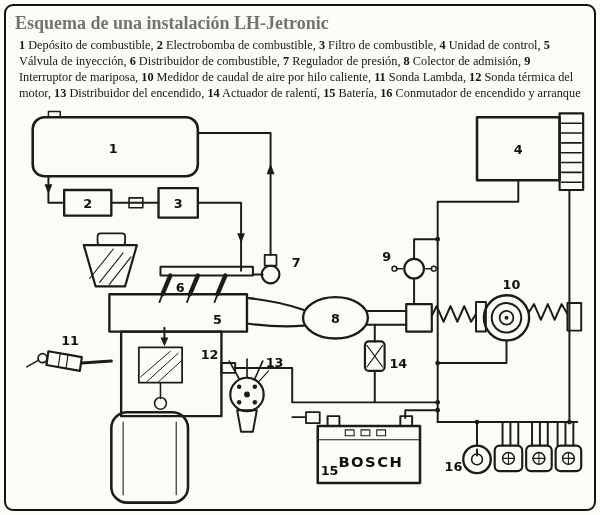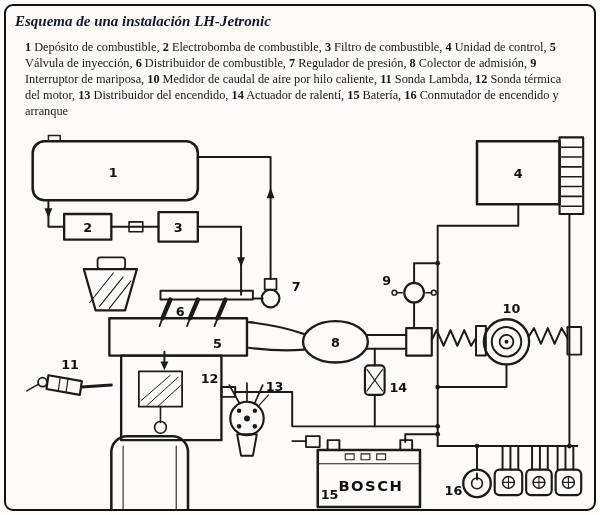--- a/index.html
+++ b/index.html
@@ -1,21 +1,21 @@
 <!DOCTYPE html>
 <html><head>
 <meta charset="utf-8">
 <style>
   html,body{margin:0;padding:0;}
   body{width:600px;height:515px;background:#ffffff;font-family:"Liberation Serif", serif;}
   .page{width:600px;height:515px;box-sizing:border-box;padding:4px;background:#fdfcf9;}
   .frame{width:100%;height:100%;box-sizing:border-box;border:2.5px solid #121212;border-radius:9px;
          background:#fcfbf7;padding:6px 9px 0 9px;overflow:hidden;}
-  .fig-title{font-weight:bold;font-style:italic;font-size:15px;color:#0f172a;margin:1px 0 2px 0;}
-  .legend{font-size:12.3px;line-height:1.3;color:#161616;margin:10px;}
+  .fig-title{font-weight:bold;font-size:18px;color:#737373;margin:1px 0 2px 0;}
+  .legend{font-size:12.3px;line-height:1.3;color:#161616;margin:4px;}
   .legend b{font-weight:bold;}
   svg{display:block;margin-top:3px;}
   svg .ln{stroke:#1b1b1b;fill:none;stroke-linecap:round;stroke-linejoin:round;}
   svg text.num{font-family:"DejaVu Sans", sans-serif;font-weight:bold;font-size:13px;fill:#101010;text-anchor:middle;}
   svg text.brand{font-family:"DejaVu Sans", sans-serif;font-weight:bold;font-size:15px;fill:#101010;
                  text-anchor:middle;letter-spacing:1.5px;}
 </style>
 </head>
 <body>
 

